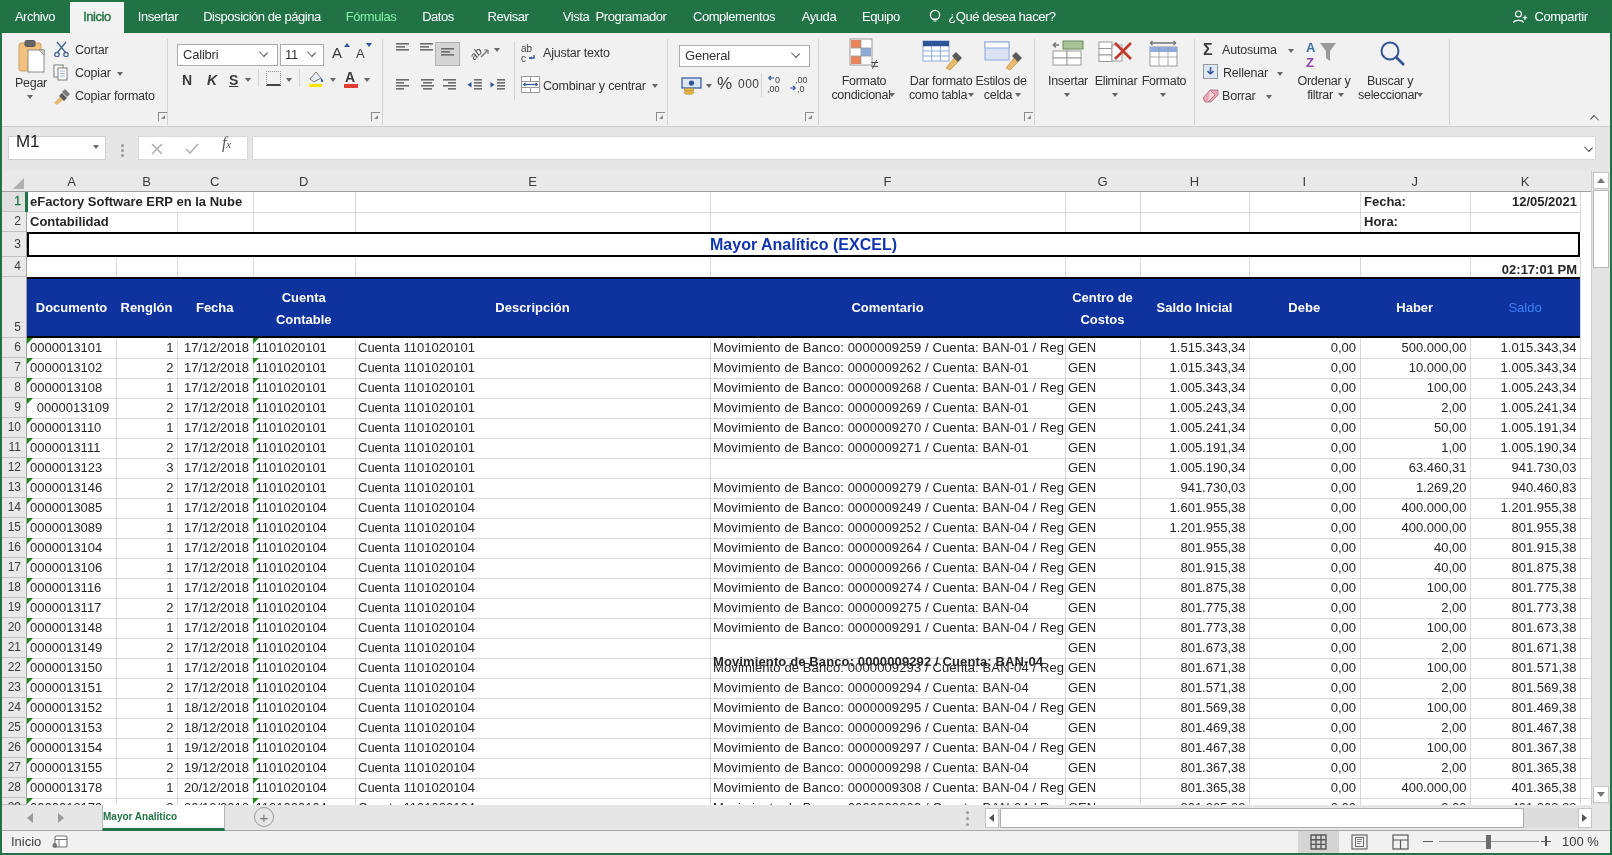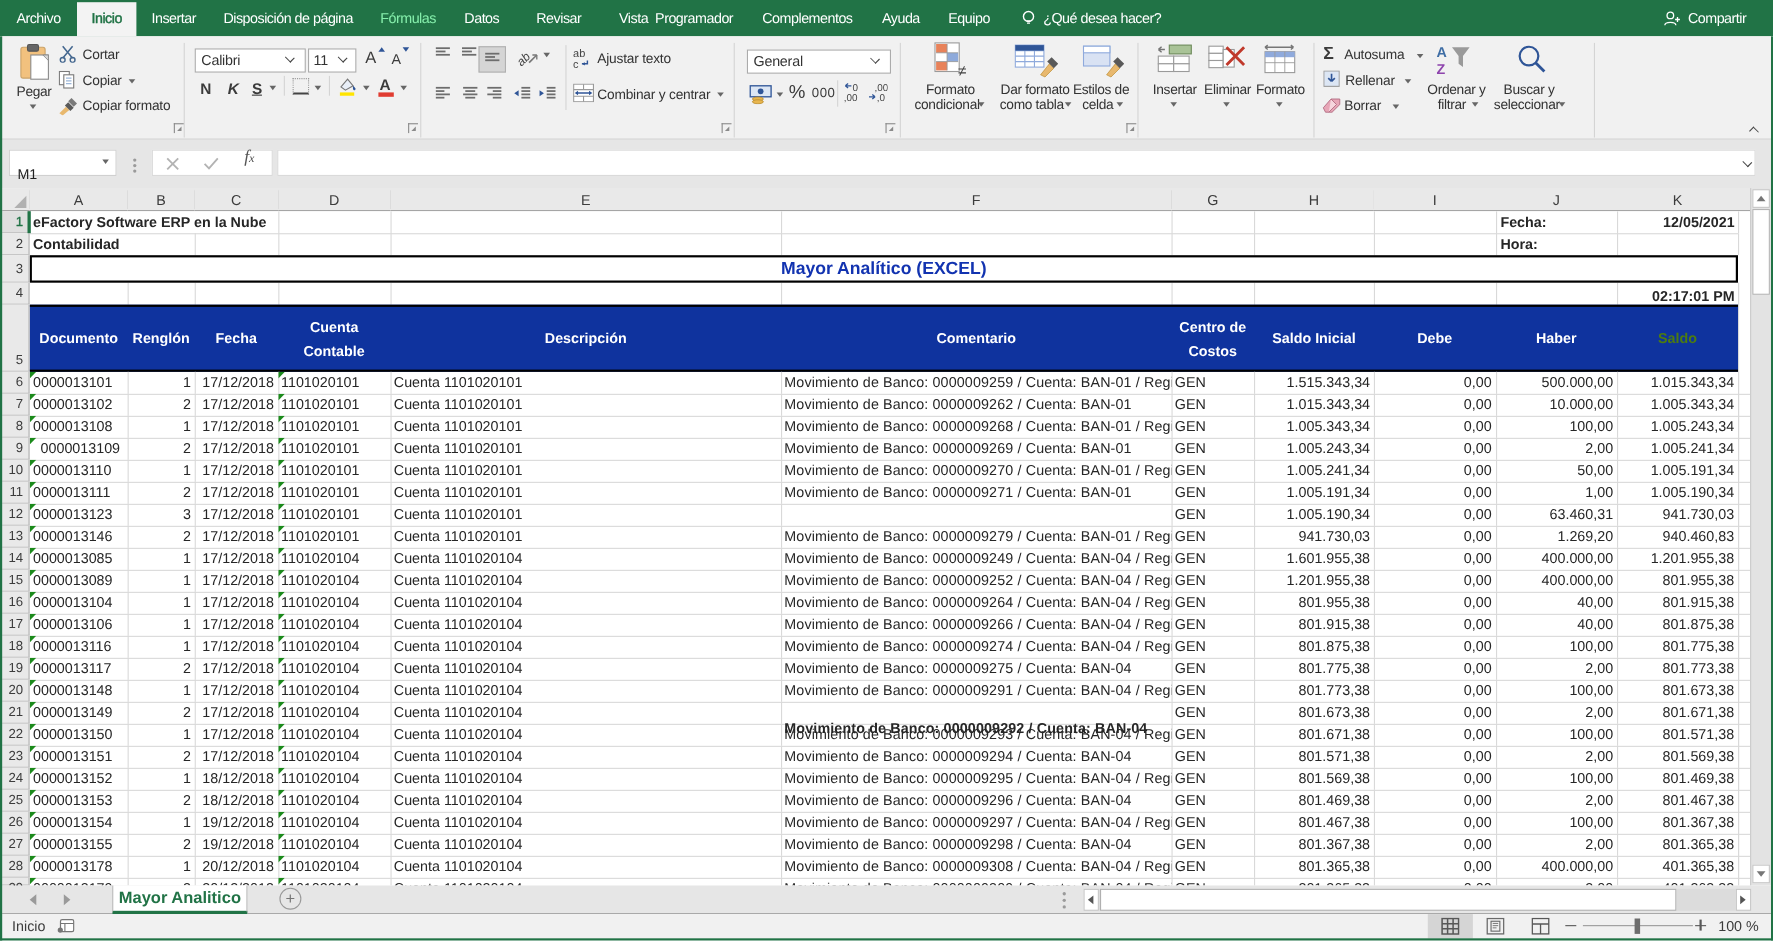--- a/index.html
+++ b/index.html
@@ -308,21 +308,21 @@
 <svg class="abs" style="left:1377px;top:6px" width="30" height="30" viewBox="0 0 30 30">
 <circle cx="13" cy="12" r="8.5" fill="none" stroke="#2f5597" stroke-width="2"></circle>
 <path d="M19 18 L27 26" stroke="#2f5597" stroke-width="2.6"></path>
     </svg>
 <div class="rtextc" style="left:1390px;top:41px;">Buscar y</div>
 <div class="rtextc" style="left:1388px;top:55px;">seleccionar</div>
 <div class="dd" style="left:1417px;top:60px;"></div>
 </div>
 <div class="fbar">
 <div class="whitebox" style="left:8px;top:9px;width:98px;height:24px;"></div>
-<div class="rtext" style="left:16px;top:24px;font-size:13px;color:#222;">M1</div>
+<div class="rtext" style="left:16px;top:5px;font-size:17px;color:#222;">M1</div>
 <div class="dd" style="left:93px;top:18px;border-top-color:#666;"></div>
 <div class="abs" style="left:121px;top:17px;width:3px;height:3px;background:#9a9a9a;border-radius:50%;"></div>
 <div class="abs" style="left:121px;top:22px;width:3px;height:3px;background:#9a9a9a;border-radius:50%;"></div>
 <div class="abs" style="left:121px;top:27px;width:3px;height:3px;background:#9a9a9a;border-radius:50%;"></div>
 <div class="whitebox" style="left:138px;top:9px;width:110px;height:24px;border-color:#dadada;"></div>
 <svg class="abs" style="left:151px;top:16px" width="12" height="12" viewBox="0 0 12 12">
 <path d="M1 1 L11 11 M11 1 L1 11" stroke="#b3b3b3" stroke-width="1.7"></path>
     </svg>
 <svg class="abs" style="left:185px;top:16px" width="14" height="12" viewBox="0 0 14 12">
 <path d="M1 6 L5 10 L13 1" stroke="#b3b3b3" stroke-width="1.7" fill="none"></path>
@@ -430,21 +430,21 @@
 <div class="cell" style="left:0;top:40px;width:1553px;height:25px;line-height:25px;text-align:center;font-weight:bold;font-size:16px;color:#1233b0;">Mayor Analítico (EXCEL)</div>
 <div class="abs" style="left:0;top:85px;width:1553px;height:61px;background:#0f339e;border-top:2px solid #000;border-bottom:2px solid #000;"></div>
 <div class="cell" style="left:0px;top:85px;width:89px;height:61px;line-height:61px;text-align:center;font-weight:bold;color:#fff;">Documento</div>
 <div class="cell" style="left:89px;top:85px;width:61px;height:61px;line-height:61px;text-align:center;font-weight:bold;color:#fff;">Renglón</div>
 <div class="cell" style="left:150px;top:85px;width:75.5px;height:61px;line-height:61px;text-align:center;font-weight:bold;color:#fff;">Fecha</div>
 <div class="cell" style="left:683px;top:85px;width:355px;height:61px;line-height:61px;text-align:center;font-weight:bold;color:#fff;">Comentario</div>
 <div class="cell" style="left:328px;top:85px;width:355px;height:61px;line-height:61px;text-align:center;font-weight:bold;color:#fff;">Descripción</div>
 <div class="cell" style="left:1113px;top:85px;width:109px;height:61px;line-height:61px;text-align:center;font-weight:bold;color:#fff;">Saldo Inicial</div>
 <div class="cell" style="left:1222px;top:85px;width:110.5px;height:61px;line-height:61px;text-align:center;font-weight:bold;color:#fff;">Debe</div>
 <div class="cell" style="left:1332.5px;top:85px;width:110.5px;height:61px;line-height:61px;text-align:center;font-weight:bold;color:#fff;">Haber</div>
-<div class="cell" style="left:1443px;top:85px;width:110px;height:61px;line-height:61px;text-align:center;font-weight:bold;color:#4d7c0f;">Saldo</div>
+<div class="cell" style="left:1443px;top:85px;width:110px;height:61px;line-height:61px;text-align:center;font-weight:normal;color:#3b82f6;">Saldo</div>
 <div class="cell" style="left:225.5px;top:95px;width:102.5px;height:22px;line-height:22px;text-align:center;font-weight:bold;color:#fff;">Cuenta</div>
 <div class="cell" style="left:225.5px;top:117px;width:102.5px;height:22px;line-height:22px;text-align:center;font-weight:bold;color:#fff;">Contable</div>
 <div class="cell" style="left:1038px;top:95px;width:75px;height:22px;line-height:22px;text-align:center;font-weight:bold;color:#fff;">Centro de</div>
 <div class="cell" style="left:1038px;top:117px;width:75px;height:22px;line-height:22px;text-align:center;font-weight:bold;color:#fff;">Costos</div>
 <div class="gl" style="left:0;top:165.5px;width:1564px;height:1px;"></div>
 <div class="gl" style="left:89px;top:146px;width:1px;height:20px;"></div>
 <div class="gl" style="left:150px;top:146px;width:1px;height:20px;"></div>
 <div class="gl" style="left:225.5px;top:146px;width:1px;height:20px;"></div>
 <div class="gl" style="left:328px;top:146px;width:1px;height:20px;"></div>
 <div class="gl" style="left:683px;top:146px;width:1px;height:20px;"></div>
@@ -996,21 +996,21 @@
 </div>
 <div class="abs" style="left:1591px;top:171px;width:19px;height:634px;background:#e3e3e3;border-left:1px solid #cacaca;"></div>
 <div class="whitebox" style="left:1593px;top:172px;width:16px;height:17px;border-color:#c5c5c5;"></div>
 <div class="abs" style="left:1597px;top:178px;width:0;height:0;border-left:4px solid transparent;border-right:4px solid transparent;border-bottom:5px solid #767676;"></div>
 <div class="whitebox" style="left:1593px;top:190px;width:16px;height:78px;border-color:#b5b5b5;"></div>
 <div class="whitebox" style="left:1593px;top:786px;width:16px;height:17px;border-color:#c5c5c5;"></div>
 <div class="abs" style="left:1597px;top:792px;width:0;height:0;border-left:4px solid transparent;border-right:4px solid transparent;border-top:5px solid #767676;"></div>
 <div class="abs" style="left:2px;top:805px;width:1608px;height:26px;background:#e6e6e6;border-bottom:1px solid #a9a9a9;">
 <div class="abs" style="left:25px;top:8px;width:0;height:0;border-top:5px solid transparent;border-bottom:5px solid transparent;border-right:6px solid #9a9a9a;"></div>
 <div class="abs" style="left:56px;top:8px;width:0;height:0;border-top:5px solid transparent;border-bottom:5px solid transparent;border-left:6px solid #9a9a9a;"></div>
-<div class="abs" style="left:100px;top:0;width:123px;height:26px;background:#fff;border-left:1px solid #b7b7b7;border-right:1px solid #b7b7b7;border-bottom:3px solid #217346;color:#217346;font-weight:bold;font-size:15px;text-align:center;line-height:24px;">Mayor Analitico</div>
+<div class="abs" style="left:100px;top:0;width:123px;height:26px;background:#fff;border-left:1px solid #b7b7b7;border-right:1px solid #b7b7b7;border-bottom:3px solid #217346;color:#217346;font-weight:bold;font-size:10px;text-align:left;line-height:24px;">Mayor Analitico</div>
 <div class="abs" style="left:252px;top:2px;width:20px;height:20px;border:1.5px solid #9a9a9a;border-radius:50%;color:#767676;font-size:15px;text-align:center;line-height:19px;">+</div>
 <div class="abs" style="left:964px;top:6px;width:3px;height:3px;background:#9a9a9a;border-radius:50%;"></div>
 <div class="abs" style="left:964px;top:12px;width:3px;height:3px;background:#9a9a9a;border-radius:50%;"></div>
 <div class="abs" style="left:964px;top:18px;width:3px;height:3px;background:#9a9a9a;border-radius:50%;"></div>
 <div class="abs" style="left:983px;top:3px;width:607px;height:20px;background:#dcdcdc;"></div>
 <div class="whitebox" style="left:983px;top:3px;width:14px;height:20px;border-color:#c5c5c5;"></div>
 <div class="abs" style="left:987px;top:9px;width:0;height:0;border-top:4px solid transparent;border-bottom:4px solid transparent;border-right:5px solid #555;"></div>
 <div class="whitebox" style="left:998px;top:3px;width:524px;height:20px;border-color:#b0b0b0;"></div>
 <div class="whitebox" style="left:1576px;top:3px;width:14px;height:20px;border-color:#c5c5c5;"></div>
 <div class="abs" style="left:1580px;top:9px;width:0;height:0;border-top:4px solid transparent;border-bottom:4px solid transparent;border-left:5px solid #555;"></div>

